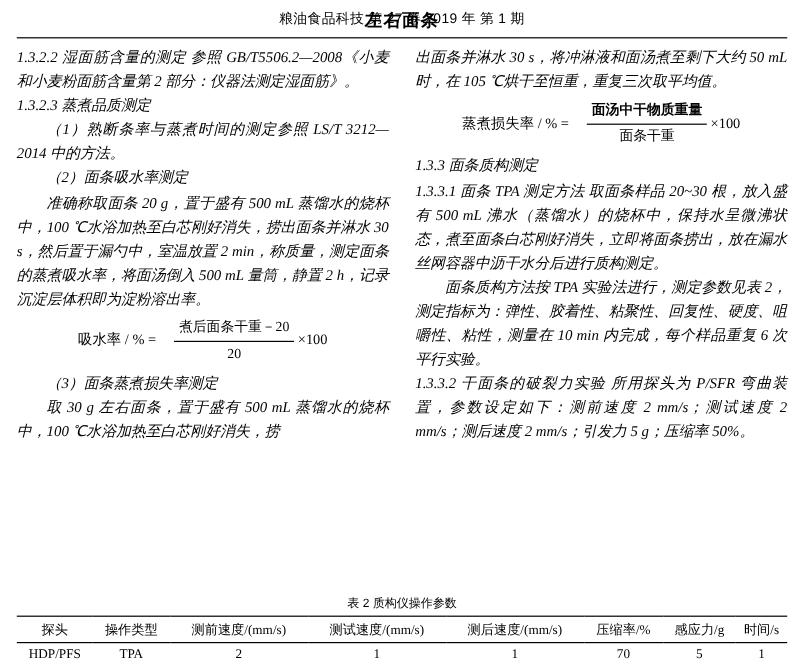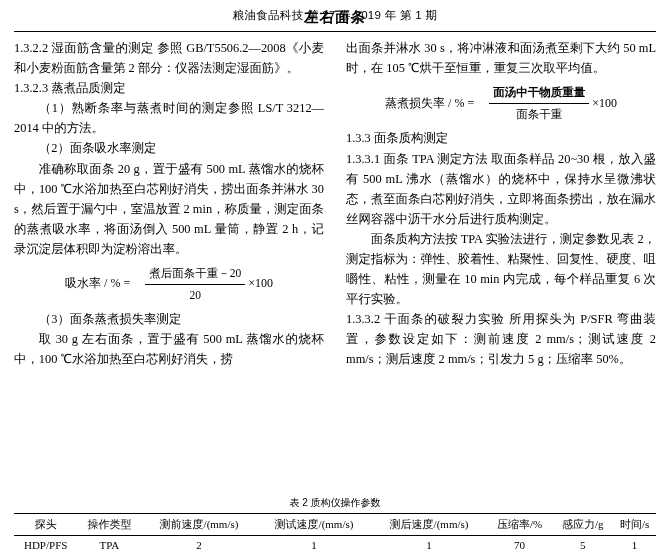--- a/index.html
+++ b/index.html
@@ -58,20 +58,21 @@
     height: 452px;
   }
   .col {
     width: 310px;
     font-size: 12.4px;
     line-height: 1.62;
     text-align: justify;
   }
   p {
     margin: 0 0 0 0;
+    font-style: italic;
   }
   .indent1 { text-indent: 0; }
   .indent2 { text-indent: 2em; }
   
   .formula {
     display: flex;
     align-items: center;
     justify-content: center;
     margin: 5px 0 5px 0;
     font-size: 12px;

